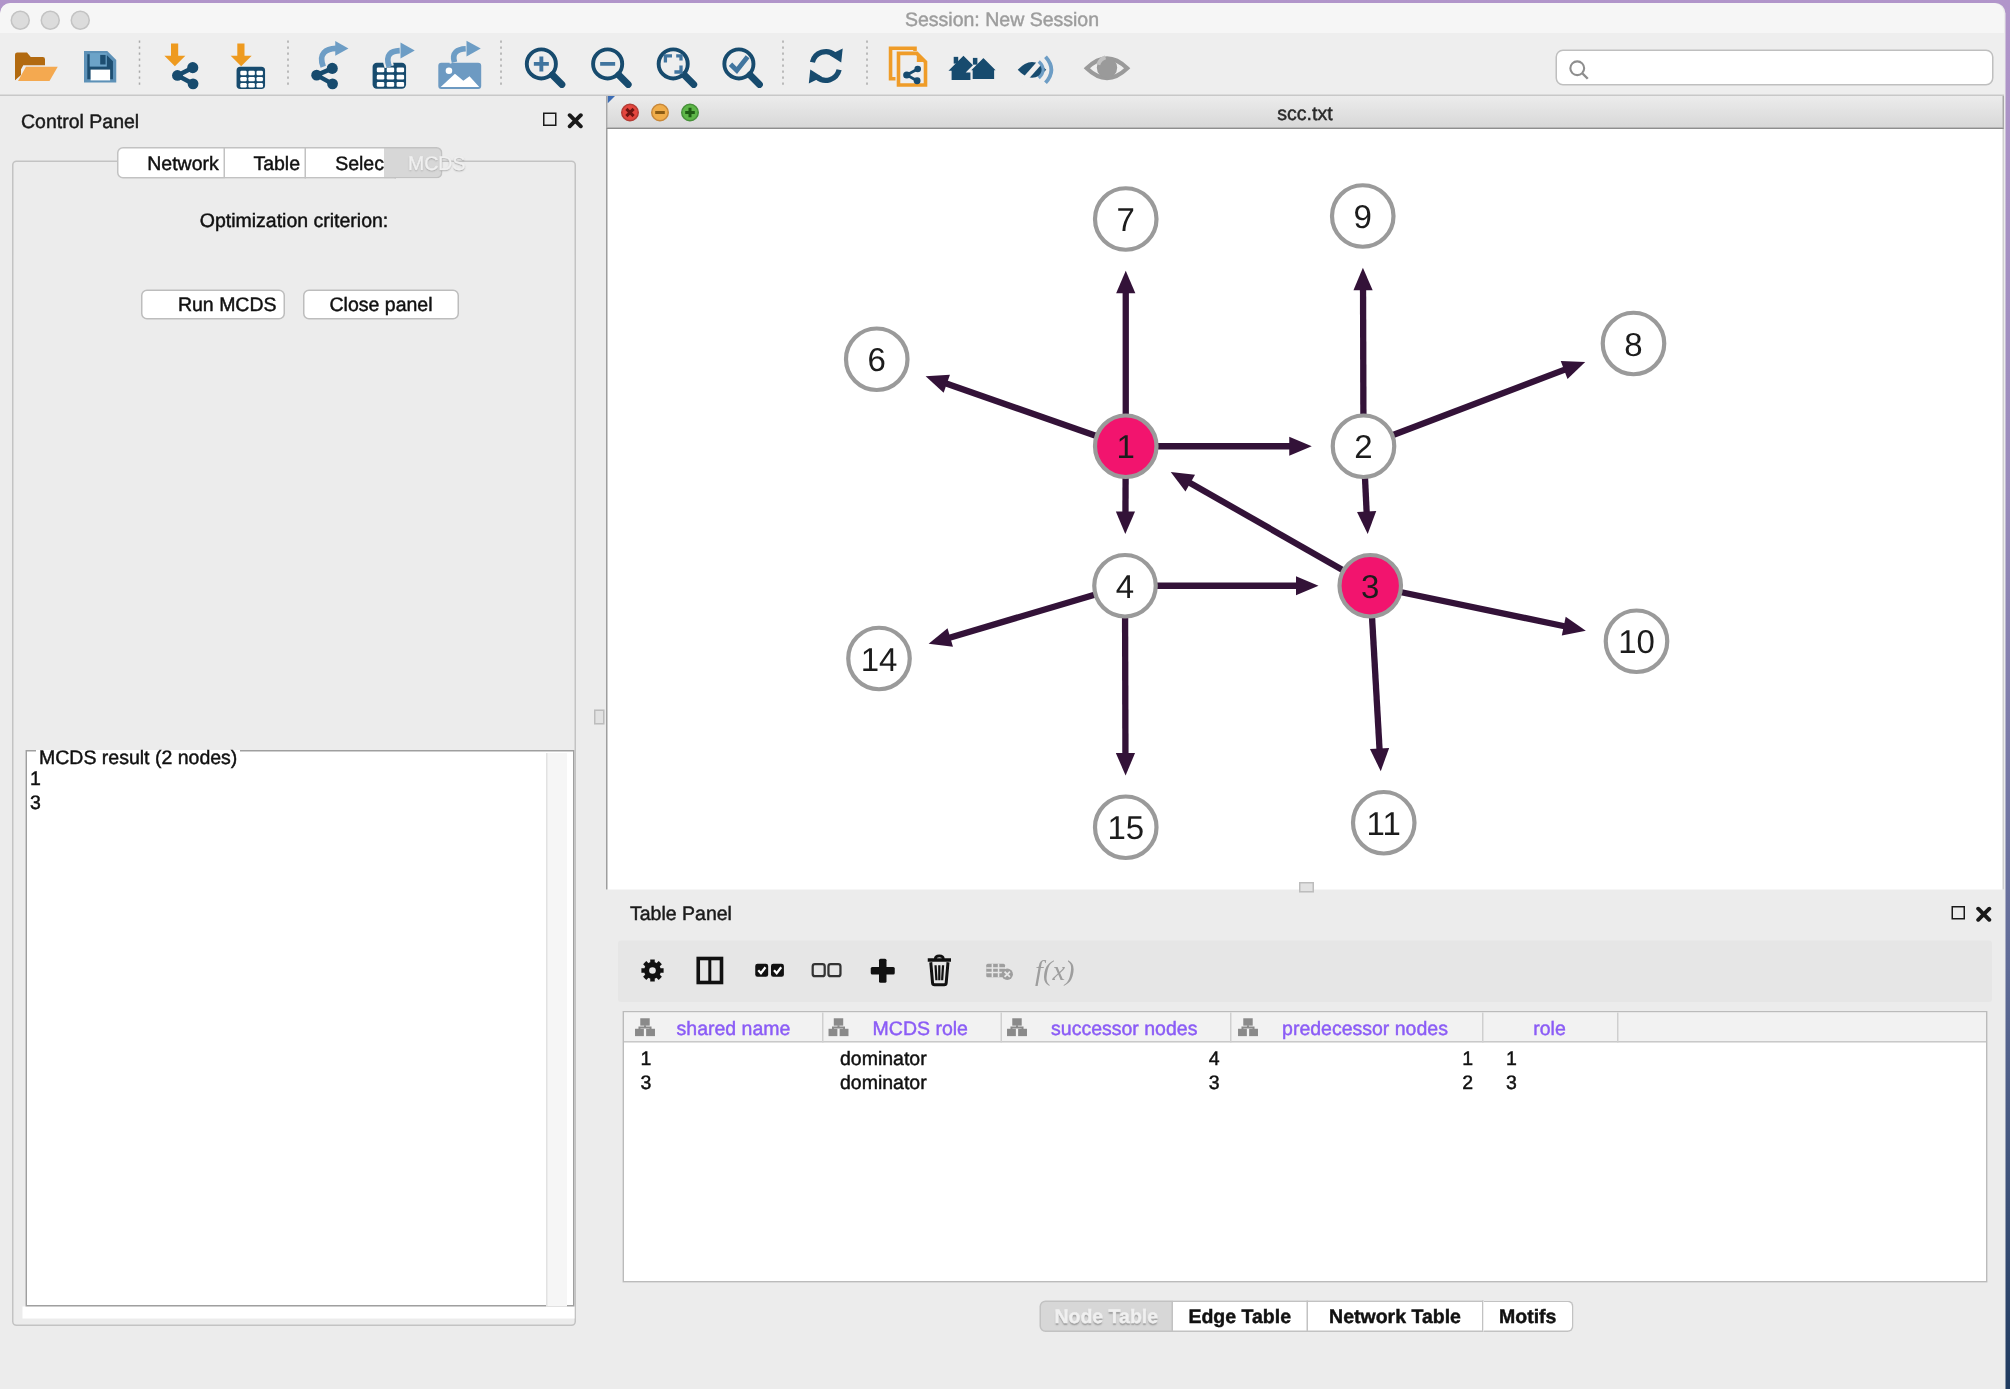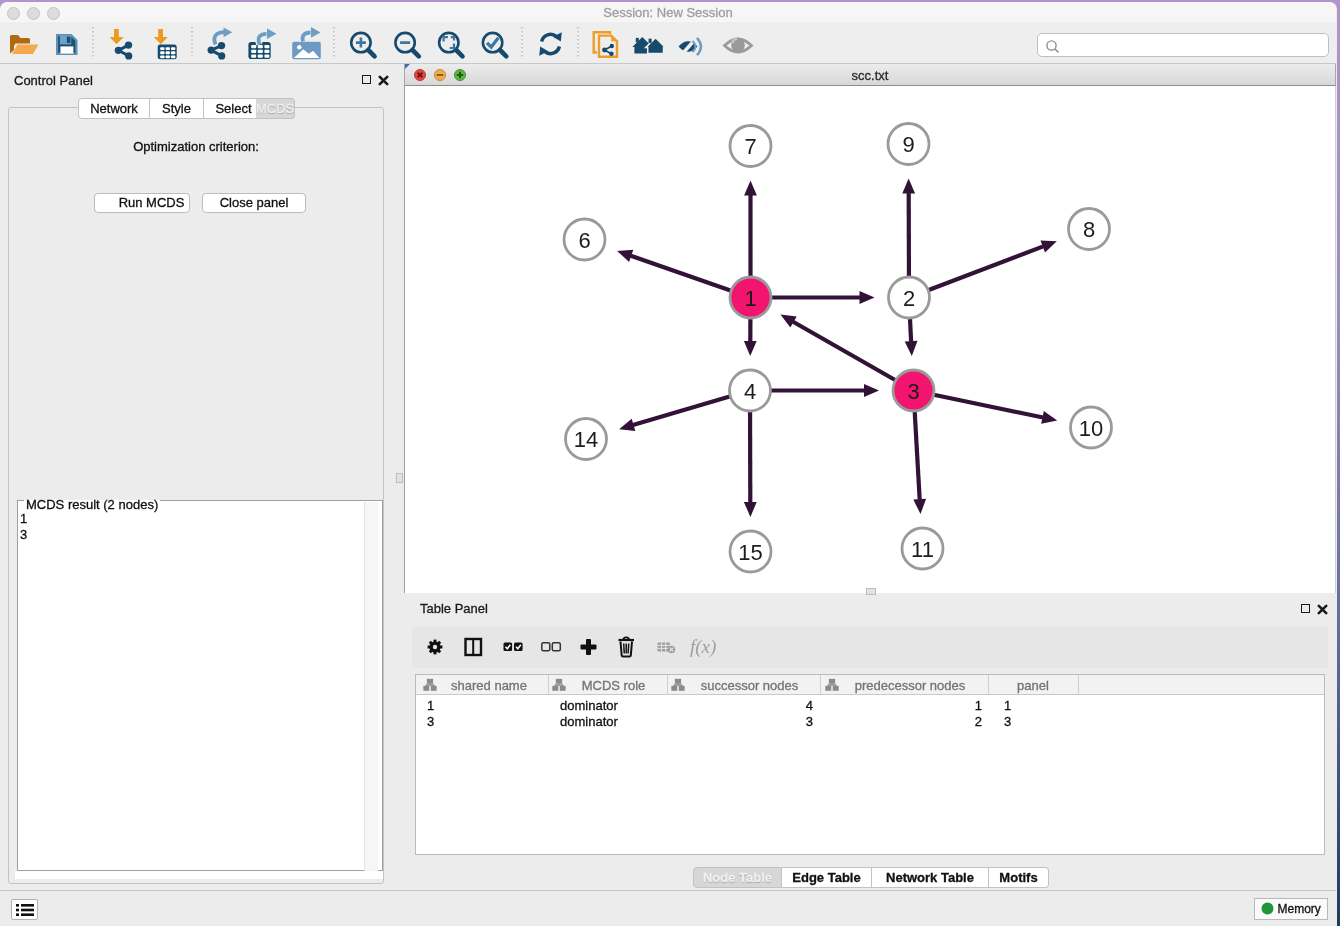--- a/index.html
+++ b/index.html
@@ -23,21 +23,21 @@
 #search { position:absolute; left:1037px; top:11px; width:292px; height:24px;
   background:#fff; border:1px solid #bfbfbf; border-radius:5px; }
 
 #cptitle { position:absolute; left:14px; top:71px; font-size:13px; color:#1a1a1a; }
 .fltbox { position:absolute; width:9px; height:9px; border:1.5px solid #1a1a1a; background:transparent; }
 .xbtn { position:absolute; font-size:12px; font-weight:bold; color:#1a1a1a; }
 #cpbox { position:absolute; left:8px; top:105px; width:376px; height:777px;
   border:1px solid #c3c3c3; border-radius:3px; background:#ececec; }
 .tab { position:absolute; top:96px; height:21px; background:#fff;
   border:1px solid #c2c2c2; font-size:13px; color:#111; text-align:center;
-  line-height:19px; }
+  line-height:19px;padding-left:16px; }
 .tab.tabsel, .btab.tabsel { background:#d7d7d7; color:#f0f0f0; text-shadow:0 1px 1px #999; }
 #optlbl { position:absolute; left:8px; top:137px; width:376px; text-align:center;
   font-size:13px; color:#111; }
 #combo { position:absolute; left:44px; top:158px; width:311px; height:19px;
   background:#fff; border:1px solid #b5b5b5; border-radius:4px;
   font-size:13px; color:#111; line-height:17px; padding-left:13px; }
 .btn { position:absolute; top:191px; height:20px; background:#fff;
   border:1px solid #bdbdbd; border-radius:4px; font-size:13px; color:#111;
   text-align:center; line-height:18px; }
 #fieldset { position:absolute; left:17px; top:498px; width:366px; height:371px;
@@ -60,21 +60,21 @@
   background:#fff; border-left:1px solid #9e9e9e; border-right:1px solid #cfcfcf; }
 
 #tptitle { position:absolute; left:420px; top:599px; font-size:13px; color:#1a1a1a; }
 #ttoolbar { position:absolute; left:412px; top:625px; width:916px; height:41px;
   background:#e6e6e6; border-radius:2px; }
 #tbl { position:absolute; left:415px; top:672px; width:910px; height:181px;
   background:#fff; border:1px solid #bbb; }
 #thead { position:absolute; left:0; top:0; width:908px; height:20px;
   background:#f2f2f2; border-bottom:1px solid #c9c9c9; }
 .hsep { position:absolute; top:0; height:20px; width:0; border-left:1px solid #cfcfcf; }
-.hlbl { position:absolute; top:3px; font-size:13px; color:#737373; text-align:center; }
+.hlbl { position:absolute; top:3px; font-size:13px; color:#8b5cf6; text-align:center; }
 .cell { position:absolute; font-size:13px; color:#111; }
 .btab { position:absolute; top:865px; height:21px; background:#fff;
   border:1px solid #c2c2c2; font-size:13px; font-weight:bold; color:#111;
   text-align:center; line-height:19px; }
 
 #status { position:absolute; left:0; top:888px; width:1336px; height:36px;
   background:#ececec; border-top:1px solid #c6c6c6; }
 #listbtn { position:absolute; left:11px; top:8px; width:27px; height:21px;
   background:#fff; border:1px solid #b2b2b2; border-radius:2px; }
 #membtn { position:absolute; left:1254px; top:7px; width:74px; height:22px;
@@ -249,21 +249,21 @@
     </div>
   </div>
 
   <div id="cptitle">Control Panel</div>
   <div class="fltbox" style="left:362px; top:73px;"></div>
   <div class="xbtn" style="left:378px; top:73px;"><svg width="11" height="11" viewBox="0 0 11 11">
         <path d="M1.8,1.8 L9.2,9.2 M9.2,1.8 L1.8,9.2" stroke="#1a1a1a" stroke-width="2.6" stroke-linecap="round"></path>
       </svg></div>
   <div id="cpbox"></div>
   <div class="tab" style="left:78px; width:72px; border-radius:4px 0 0 4px;">Network</div>
-  <div class="tab" style="left:150px; width:54px; border-left:none;">Style</div>
+  <div class="tab" style="left:150px; width:54px; border-left:none;">Table</div>
   <div class="tab" style="left:204px; width:60px; border-left:none;">Select</div>
   <div class="tab tabsel" style="left:256px; width:39px; border-left:none; border-radius:0 4px 4px 0;">MCDS</div>
   <div id="optlbl">Optimization criterion:</div>
   <div class="btn" style="left:94px; width:96px;padding-left:19px;">Run MCDS</div>
   <div class="btn" style="left:202px; width:104px;">Close panel</div>
   <div class="abs" style="left:15px; top:869px; width:368px; height:8px; background:#ffffff;"></div>
   <div id="fieldset">
       <div id="mscroll"></div>
     </div>
   <div id="legend">MCDS result (2 nodes)</div>
@@ -416,21 +416,21 @@
     <div id="thead">
       <div class="hsep" style="left:132px"></div>
       <div class="hsep" style="left:251px"></div>
       <div class="hsep" style="left:404px"></div>
       <div class="hsep" style="left:572px"></div>
       <div class="hsep" style="left:662px"></div>
       <div class="hlbl" style="left:14px; width:118px;">shared name</div>
       <div class="hlbl" style="left:144px; width:107px;">MCDS role</div>
       <div class="hlbl" style="left:263px; width:141px;">successor nodes</div>
       <div class="hlbl" style="left:416px; width:156px;">predecessor nodes</div>
-      <div class="hlbl" style="left:572px; width:90px;">panel</div>
+      <div class="hlbl" style="left:572px; width:90px;">role</div>
       <svg width="908" height="20" viewBox="0 0 908 20" style="position:absolute;left:0;top:0;">
         <g fill="none" stroke="#8a8a8a" stroke-width="1.3">
           <g transform="translate(8,4)">
             <rect x="3.5" y="0.5" width="5" height="3.6" fill="#8a8a8a"></rect>
             <rect x="0" y="7.5" width="4.6" height="3.6" fill="#8a8a8a"></rect>
             <rect x="7.4" y="7.5" width="4.6" height="3.6" fill="#8a8a8a"></rect>
             <path d="M6,4.5 L6,6 M2.3,7.5 L2.3,6 L9.7,6 L9.7,7.5"></path>
           </g>
           <g transform="translate(137,4)">
             <rect x="3.5" y="0.5" width="5" height="3.6" fill="#8a8a8a"></rect>
@@ -464,30 +464,13 @@
     <div class="cell" style="left:404px; top:39px; width:162px; text-align:right;">2</div>
     <div class="cell" style="left:588px; top:39px;">3</div>
   </div>
   <div class="btab tabsel" style="left:693px; width:89px; border-radius:4px 0 0 4px;">Node Table</div>
   <div class="btab" style="left:782px; width:90px; border-left:none;">Edge Table</div>
   <div class="btab" style="left:872px; width:117px; border-left:none;">Network Table</div>
   <div class="btab" style="left:989px; width:60px; border-left:none; border-radius:0 4px 4px 0;">Motifs</div>
 
   <div class="abs" style="left:396px; top:471px; width:7px; height:10px; background:#e2e2e2; border:1px solid #bdbdbd;"></div>
   <div class="abs" style="left:866px; top:586px; width:10px; height:7px; background:#e2e2e2; border:1px solid #bdbdbd;"></div>
-  <div id="status">
-    <div id="listbtn">
-      <svg width="18" height="14" viewBox="0 0 18 14" style="position:absolute;left:4px;top:3px;">
-        <g fill="#111">
-          <rect x="0" y="1" width="3" height="2.6"></rect>
-            <rect x="5" y="1" width="13" height="2.6"></rect>
-          <rect x="0" y="5.7" width="3" height="2.6"></rect>
-            <rect x="5" y="5.7" width="13" height="2.6"></rect>
-          <rect x="0" y="10.4" width="3" height="2.6"></rect>
-            <rect x="5" y="10.4" width="13" height="2.6"></rect>
-        </g>
-      </svg>
-    </div>
-    <div id="membtn"><svg width="13" height="13" viewBox="0 0 13 13" style="vertical-align:-2px;">
-          <circle cx="6.5" cy="6.5" r="6" fill="#1e9639"></circle>
-        </svg> Memory</div>
-  </div>
 </div>
 
 </body></html>

